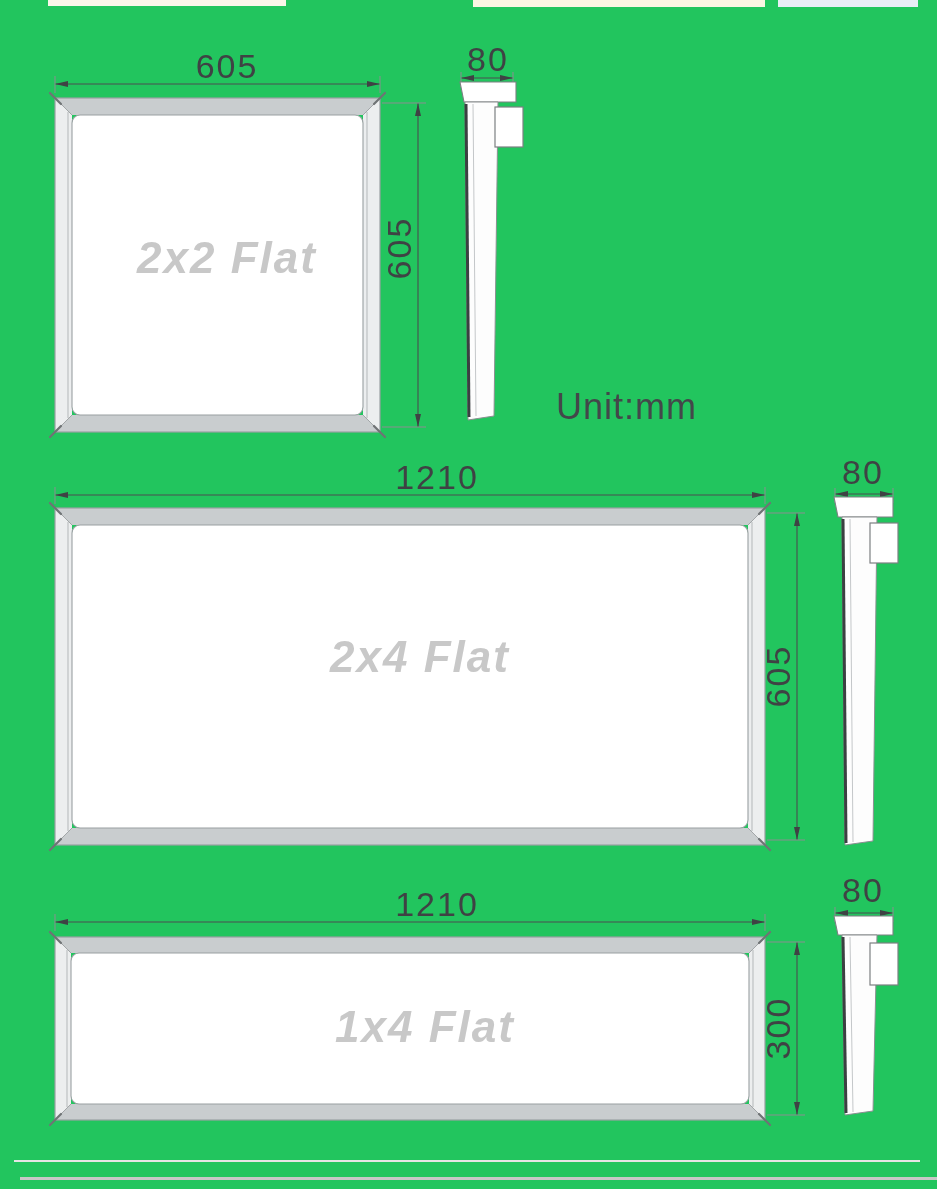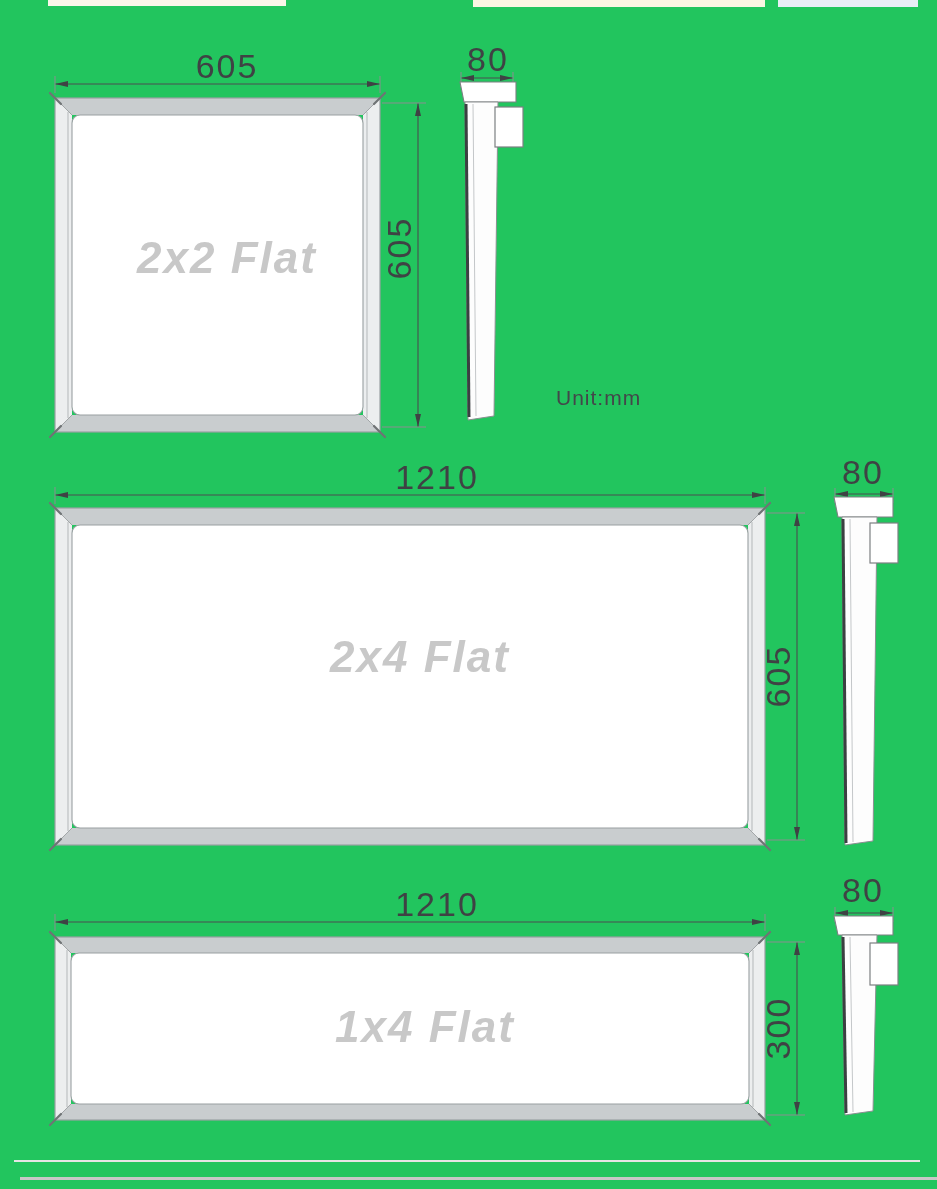--- a/index.html
+++ b/index.html
@@ -23,21 +23,21 @@
   .sline{stroke:#b3b7b9;stroke-width:1;fill:none;}
   .ctick{stroke:#6f7375;stroke-width:2.2;fill:none;stroke-linecap:round;}
   .paneltext{font-family:"Liberation Sans",sans-serif;font-size:44px;font-weight:bold;font-style:italic;fill:#c8c8c8;letter-spacing:2px;}
   
   .prect{fill:#ffffff;stroke:#7c8082;stroke-width:1.1;}
   .pbody{fill:#fdfdfd;stroke:#8b8f91;stroke-width:1;}
   .pdark{stroke:#3b3f41;stroke-width:3;fill:none;}
   .plight{stroke:#c4c7c9;stroke-width:1;fill:none;}
   .pbox{fill:#ffffff;stroke:#7c8082;stroke-width:1.2;}
   
-  .unit-label{font-size:21px;color:#43474a;letter-spacing:1px;}
+  .unit-label{font-size:36px;color:#43474a;letter-spacing:1px;}
   .strip{position:absolute;top:0;}
   .divider{position:absolute;}
 </style>
 </head>
 <body>
 
 <div class="canvas">
 
   <div class="strip" style="left:48px;width:238px;height:6px;background:#faf6ea;"></div>
   <div class="strip" style="left:473px;width:292px;height:7px;background:#fbf6e3;"></div>

